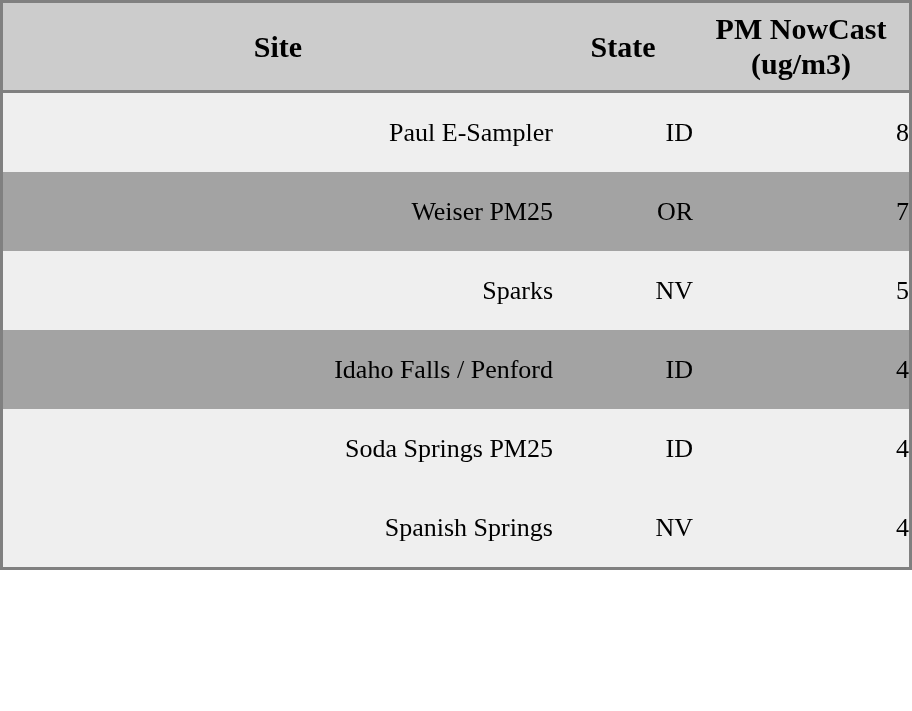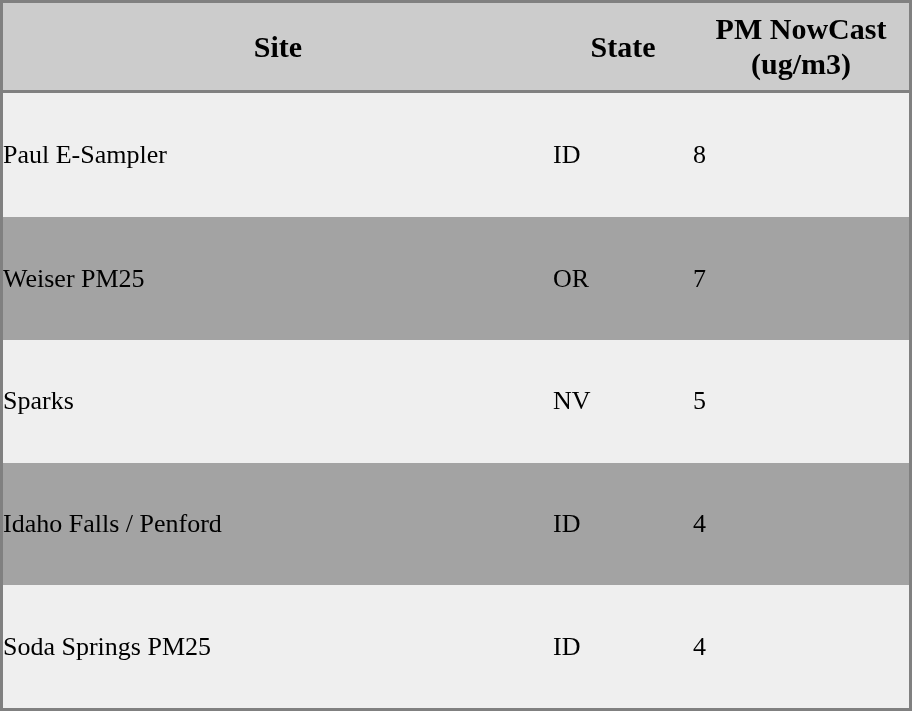--- a/index.html
+++ b/index.html
@@ -7,21 +7,21 @@
     padding: 0;
     background: #ffffff;
   }
   body {
     width: 912px;
     height: 711px;
     font-family: "Liberation Serif", serif;
   }
   .table-frame {
     width: 912px;
-    height: 711px;
+    height: 570px;
     box-sizing: border-box;
     border: 3px solid #808080;
     background: #ffffff;
     overflow: hidden;
   }
   table.data-table {
     width: 100%;
     height: 100%;
     border-collapse: collapse;
     table-layout: fixed;
@@ -35,21 +35,21 @@
     color: #000000;
     text-align: center;
     padding: 8px 4px;
     line-height: 1.18;
     vertical-align: middle;
   }
   table.data-table tbody td {
     font-family: "Liberation Serif", serif;
     font-size: 26px;
     color: #000000;
-    text-align: left;
+    text-align: right;
     padding: 0;
     height: 58px;
     vertical-align: middle;
     border: none;
   }
   tbody tr.row-odd td {
     background: #efefef;
   }
   tbody tr.row-even td {
     background: #a3a3a3;
@@ -94,15 +94,20 @@
       <tr class="row-even">
         <td>Idaho Falls / Penford</td>
         <td>ID</td>
         <td>4</td>
       </tr>
       <tr class="row-odd">
         <td>Soda Springs PM25</td>
         <td>ID</td>
         <td>4</td>
       </tr>
+      <tr class="row-odd">
+        <td>Spanish Springs</td>
+        <td>NV</td>
+        <td>4</td>
+      </tr>
     </tbody>
   </table>
 </div>
 
 </body></html>

